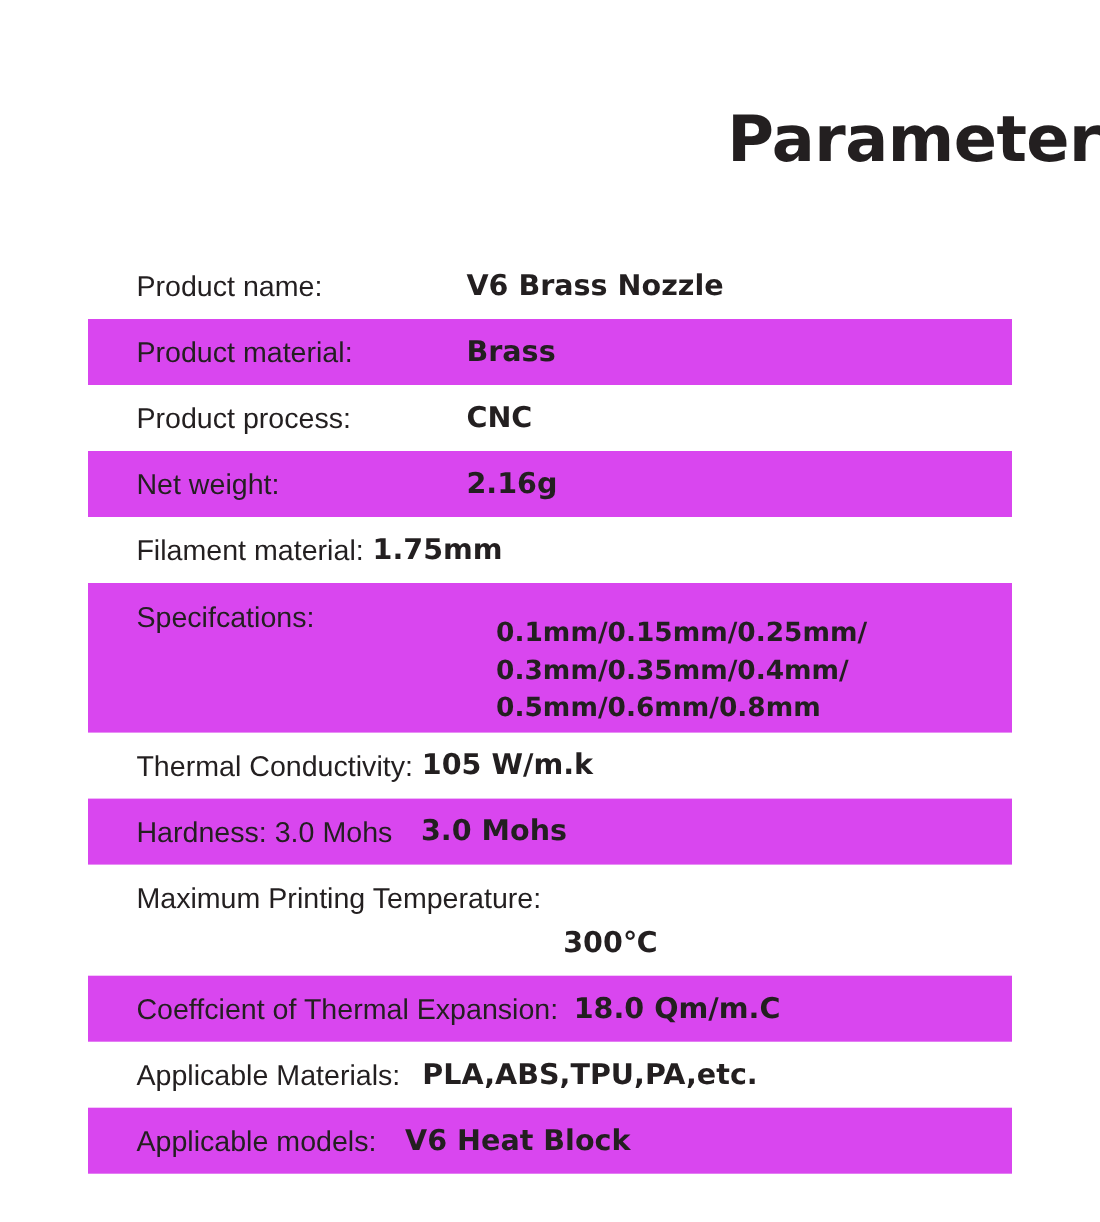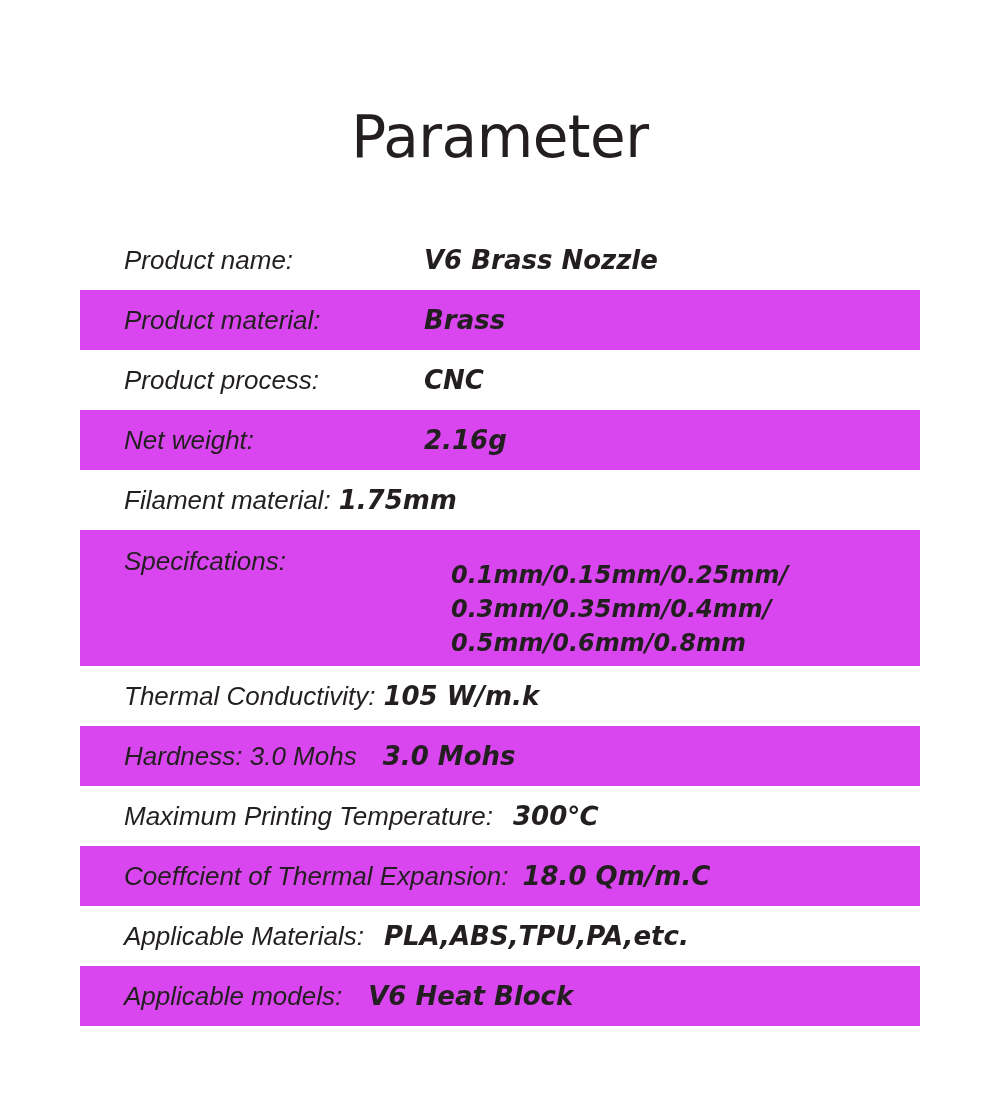--- a/index.html
+++ b/index.html
@@ -17,41 +17,39 @@
   .page {
     position: relative;
     width: 1000px;
     height: 1111px;
   }
   .title {
     position: absolute;
     top: 92px;
     left: 0;
     width: 1000px;
-    text-align: center;
+    text-align: right;
     font-size: 58px;
-    font-weight: normal;
+    font-weight: bold;
     letter-spacing: -0.5px;
     color: #231f20;
     font-family: "DejaVu Sans", sans-serif;
-    margin-top: 11px;
   }
   .spec-table {
     position: absolute;
     top: 230px;
     left: 80px;
     width: 840px;
   }
   .row {
     display: flex;
     align-items: flex-start;
     box-sizing: border-box;
     padding: 0 44px 0 44px;
     min-height: 60px;
-    font-style: italic;
   }
   .row.shaded {
     background: #d946ef;
   }
   .row .label {
     font-size: 26px;
     line-height: 60px;
     color: #231f20;
     white-space: nowrap;
     font-family: "Liberation Sans", sans-serif;
@@ -138,21 +136,21 @@
       <span class="value">105 W/m.k</span>
     </div>
 
     <div class="row shaded">
       <span class="label">Hardness: 3.0 Mohs</span>
       <span class="value" style="margin-left:26px;">3.0 Mohs</span>
     </div>
 
     <div class="row">
       <span class="label">Maximum Printing Temperature:</span>
-      <span class="value" style="margin-left:20px;">300℃</span>
+      <span class="value" style="margin-left:20px;margin-top:41px;">300℃</span>
     </div>
 
     <div class="row shaded">
       <span class="label">Coeffcient of Thermal Expansion:</span>
       <span class="value" style="margin-left:14px;">18.0 Qm/m.C</span>
     </div>
 
     <div class="row">
       <span class="label">Applicable Materials:</span>
       <span class="value" style="margin-left:20px;">PLA,ABS,TPU,PA,etc.</span>

